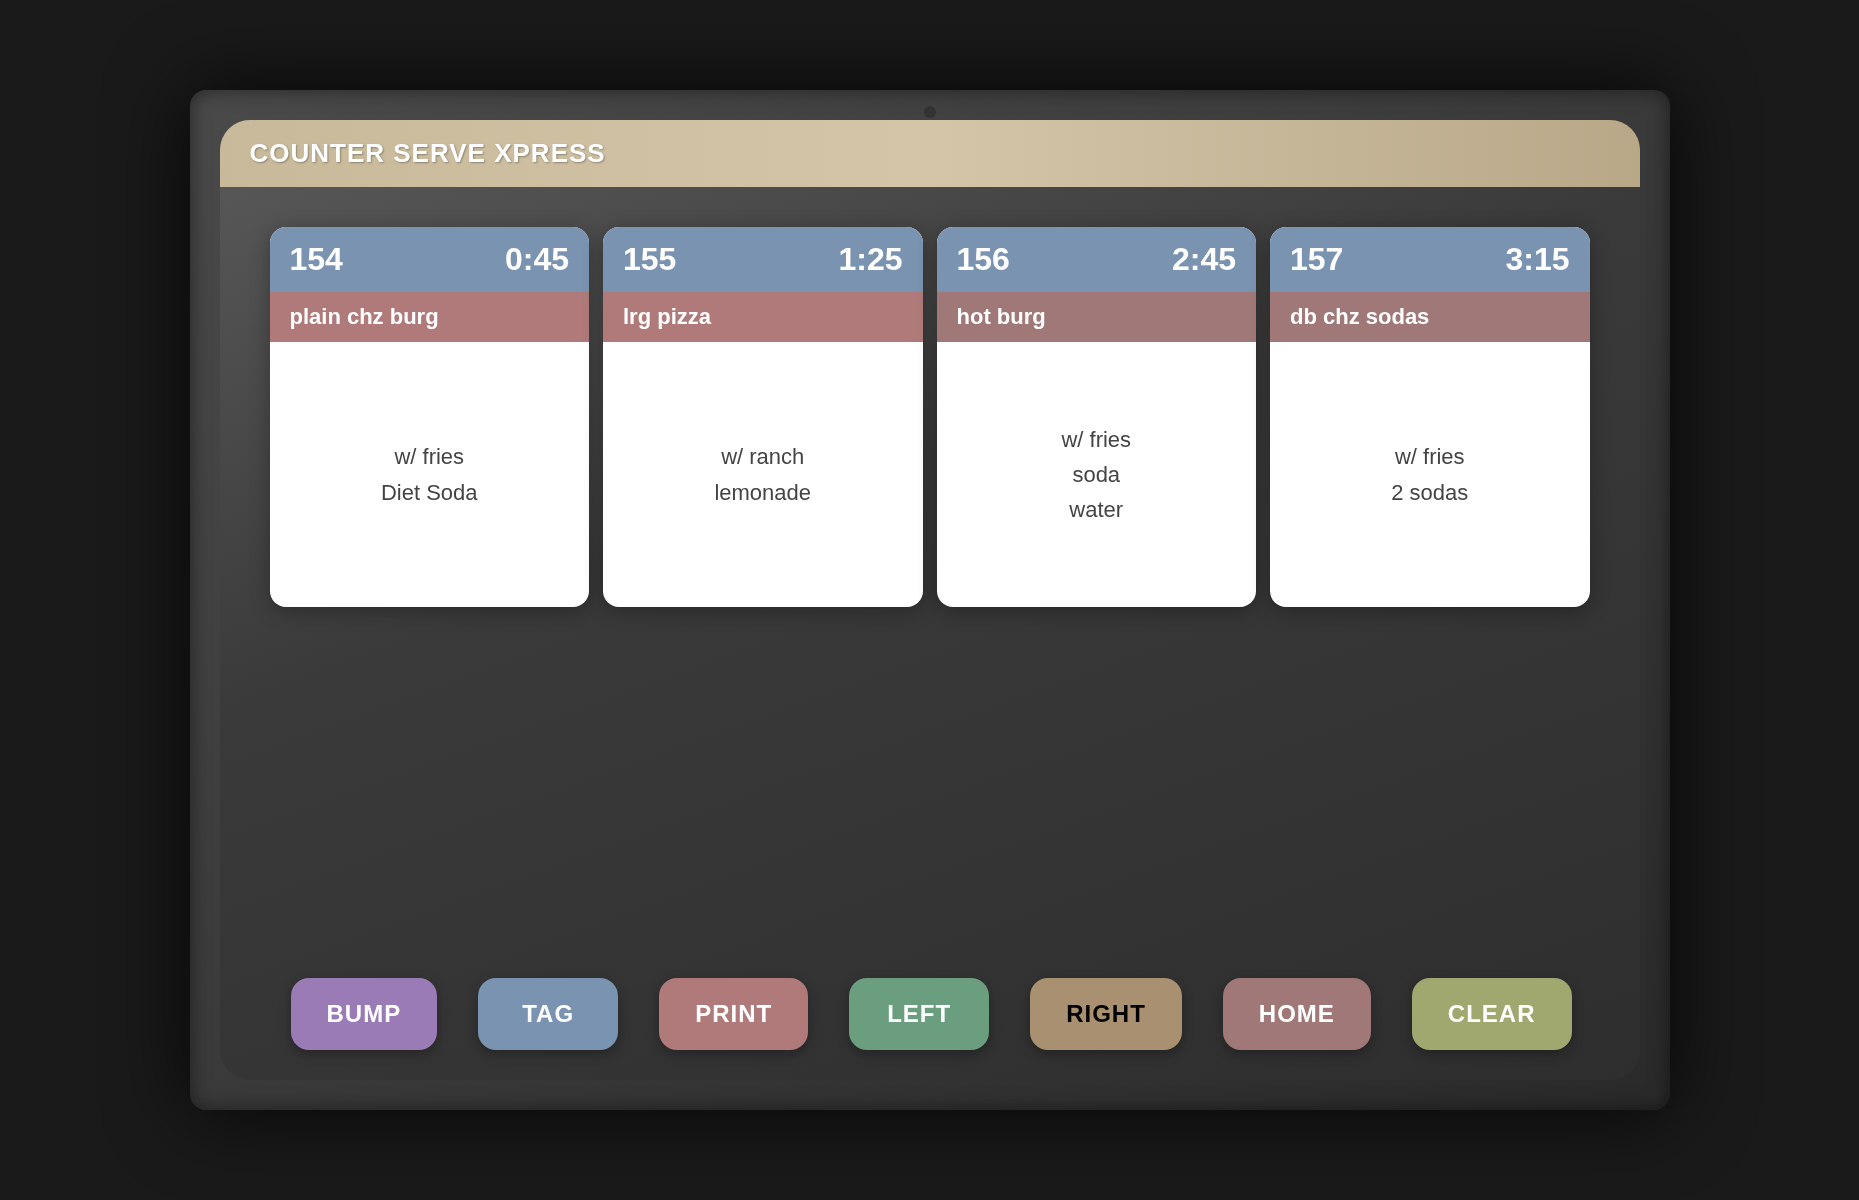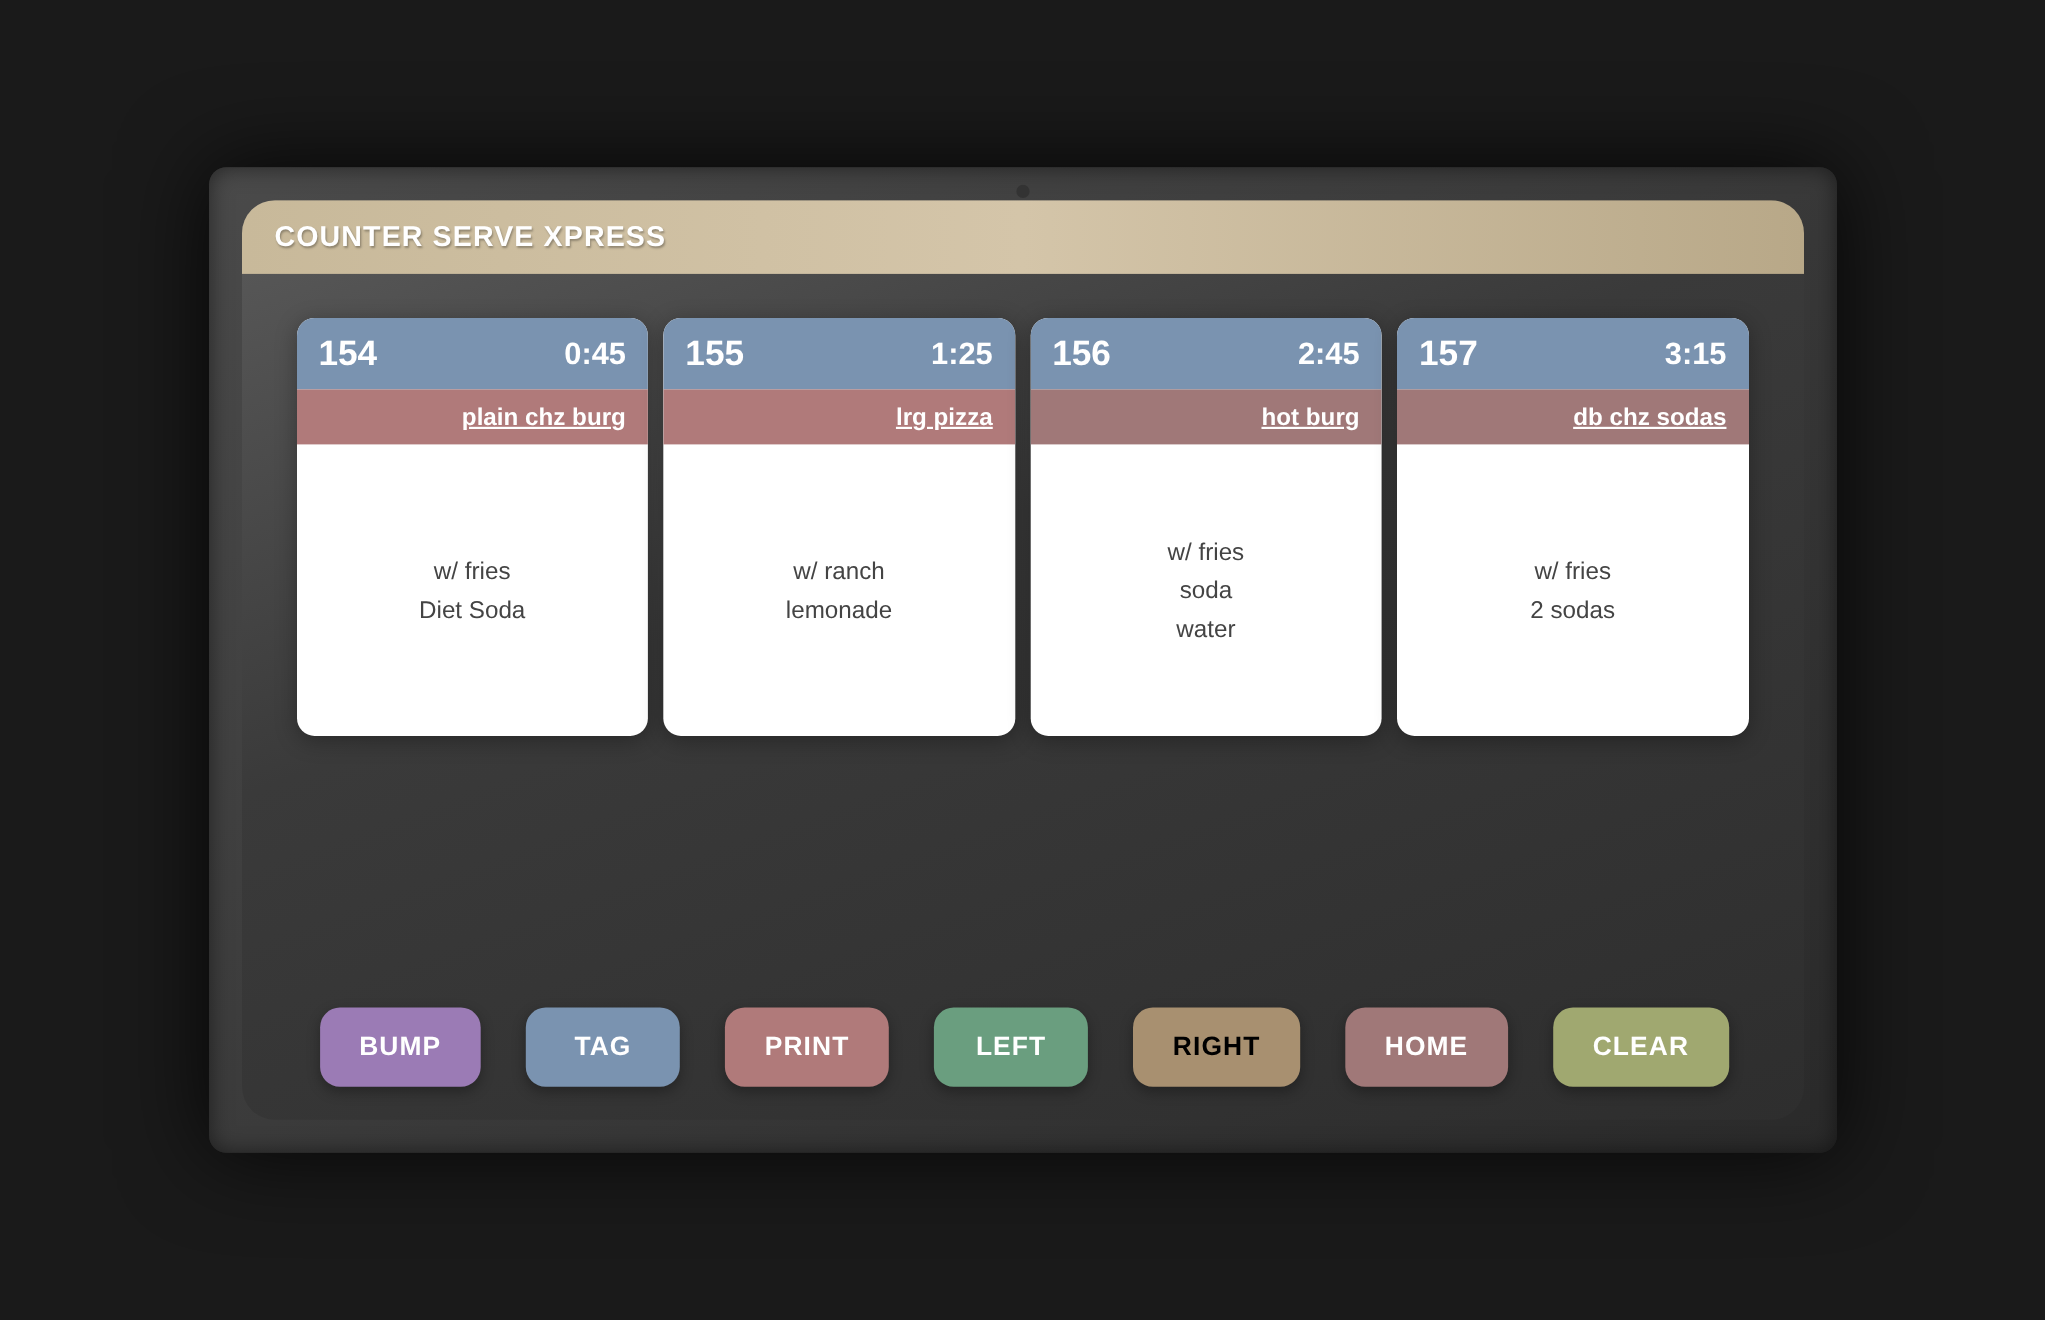--- a/index.html
+++ b/index.html
@@ -8,21 +8,21 @@
       background: #1a1a1a;
       display: flex;
       align-items: center;
       justify-content: center;
       min-height: 100vh;
       font-family: 'Arial', sans-serif;
     }
 
     .tablet-outer {
       width: 1480px;
-      height: 896px;
+      height: 1020px;
       background: linear-gradient(145deg, #4a4a4a, #2a2a2a);
       border-radius: 16px;
       padding: 30px;
       box-shadow: 0 0 80px rgba(0,0,0,0.8), inset 0 0 20px rgba(0,0,0,0.5);
       display: flex;
       flex-direction: column;
       position: relative;
     }
 
     .tablet-camera {
@@ -95,31 +95,30 @@
     }
 
     .card-order-num {
       color: white;
       font-size: 32px;
       font-weight: 700;
     }
 
     .card-timer {
       color: white;
-      font-size: 28px;
+      font-size: 32px;
       font-weight: 700;
     }
 
     .card-item-name {
       padding: 12px 20px;
-      text-align: right;
+      text-align: left;
       color: white;
       font-size: 22px;
       font-weight: 600;
-      text-decoration: underline;
     }
 
     .card-item-name-rose {
       background: #b07a7a;
     }
 
     .card-item-name-mauve {
       background: #a07878;
     }
 

